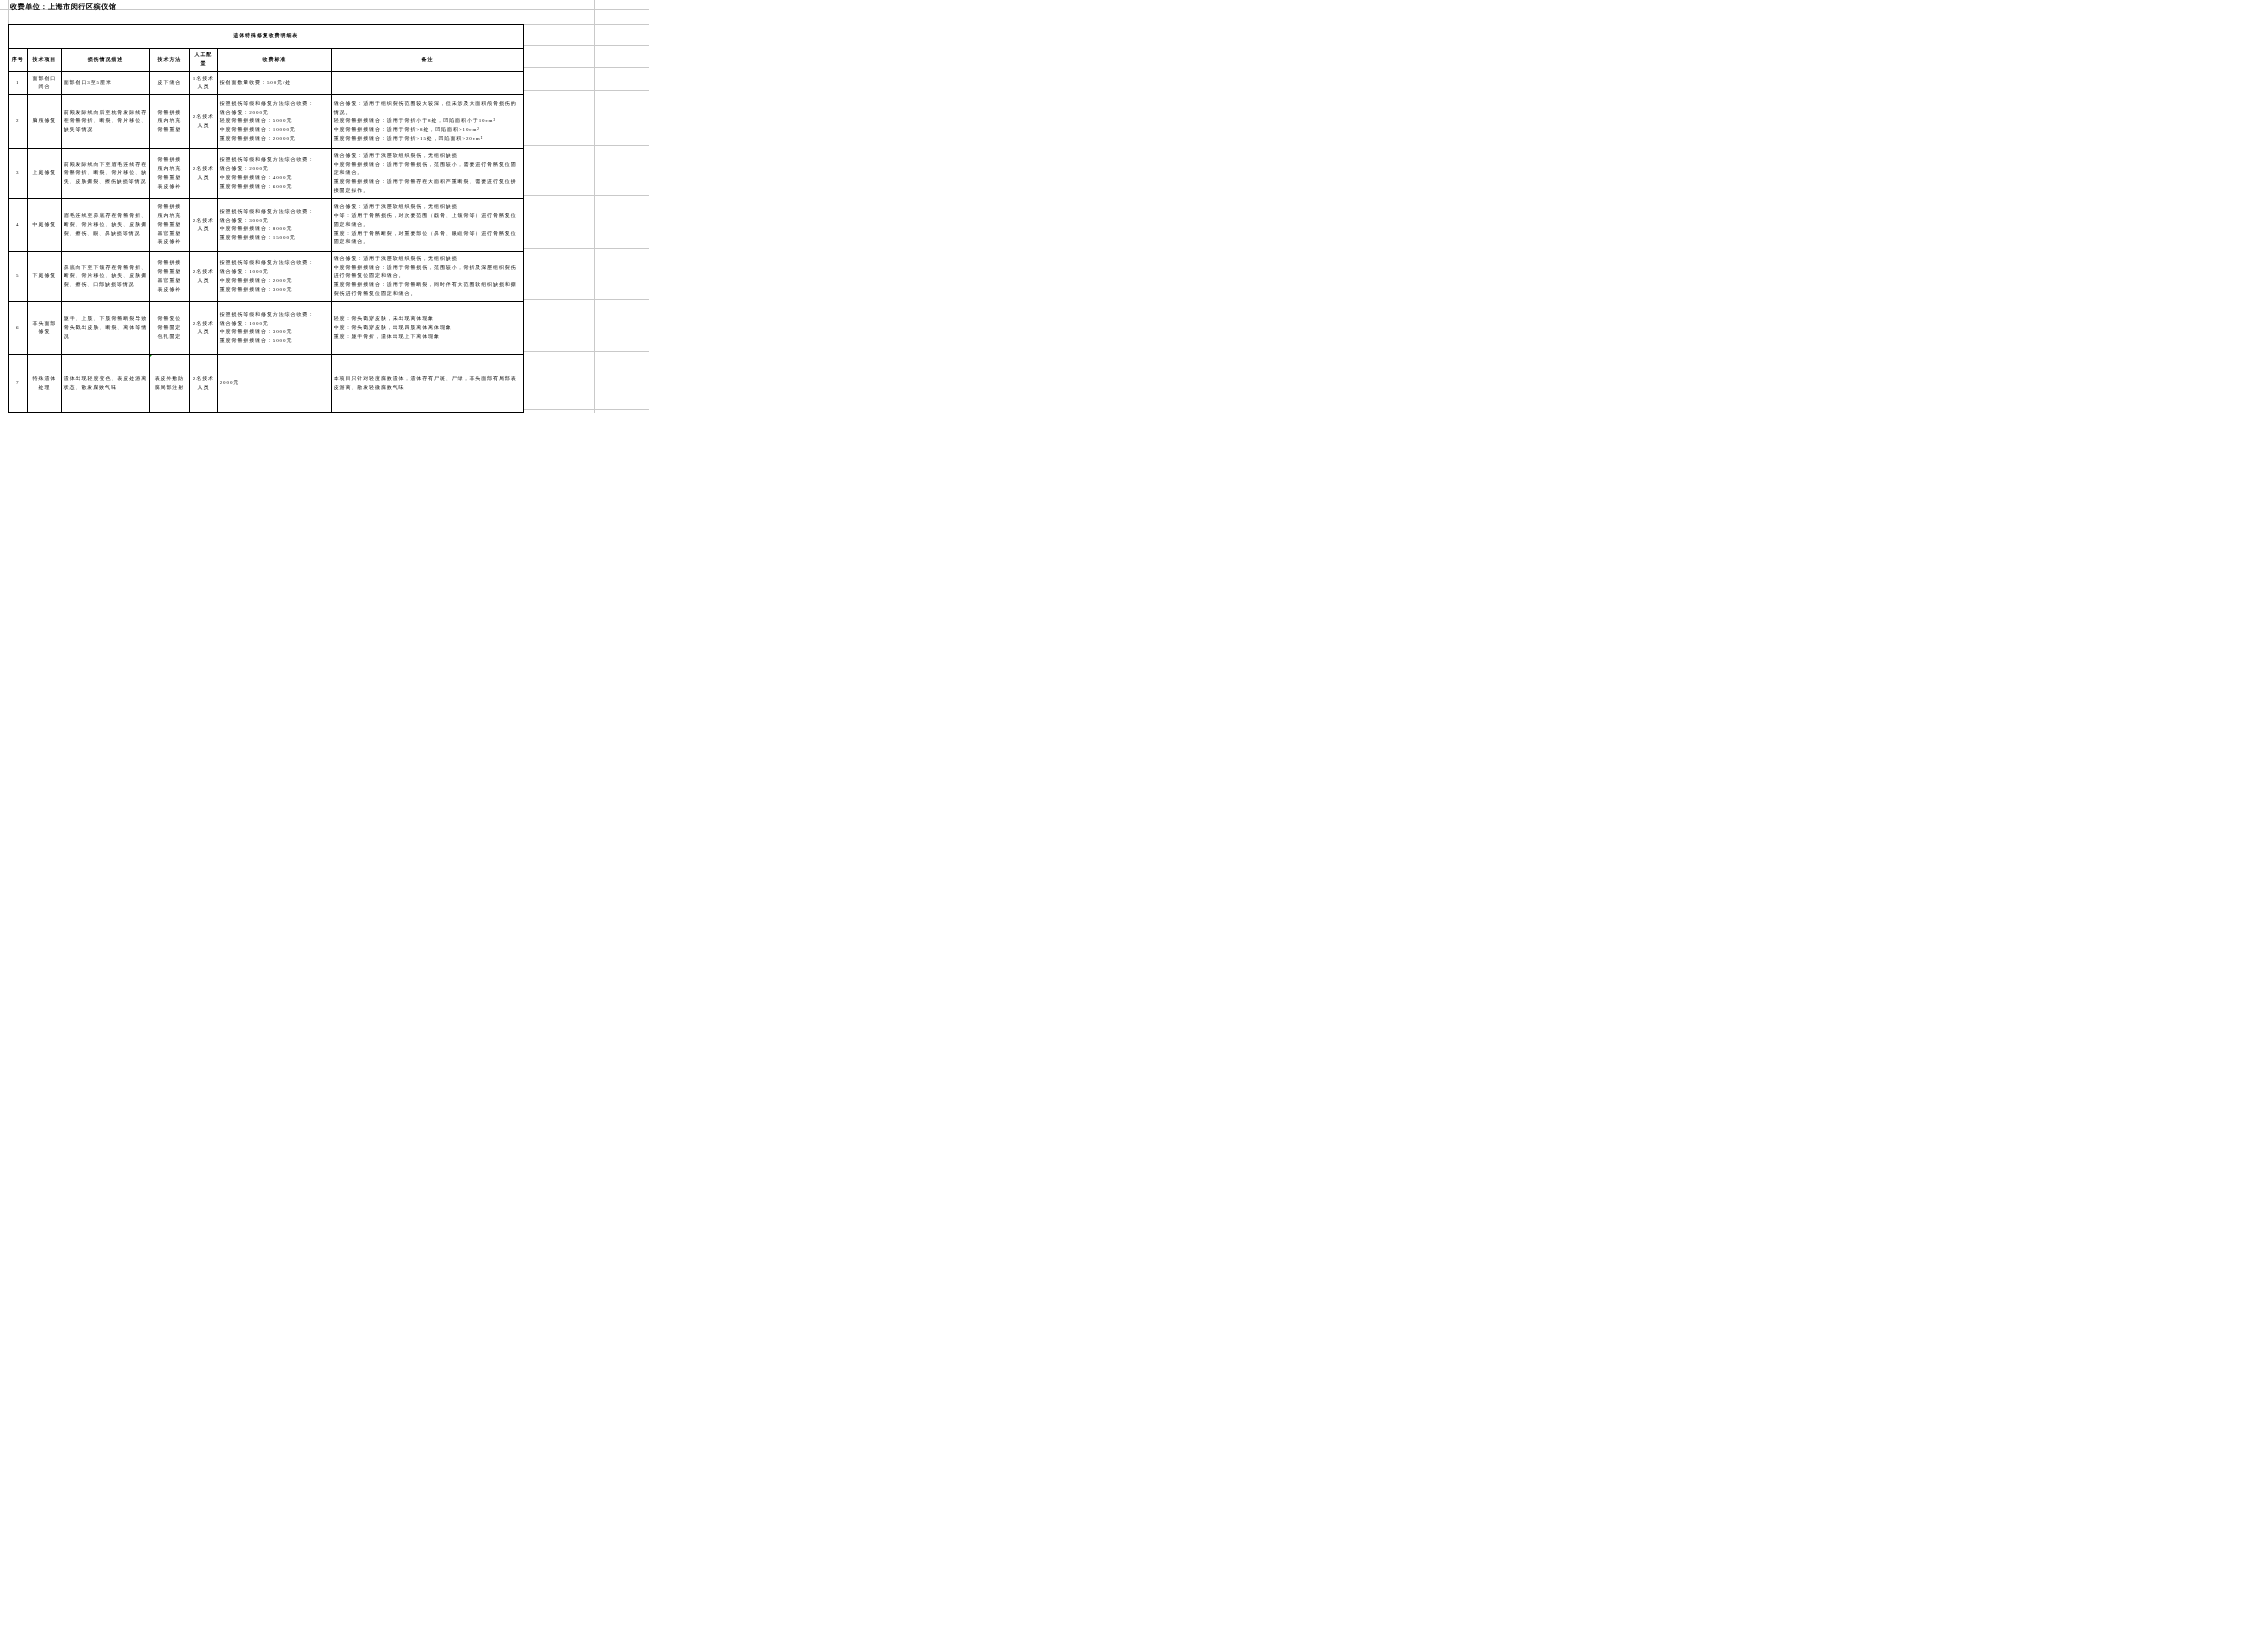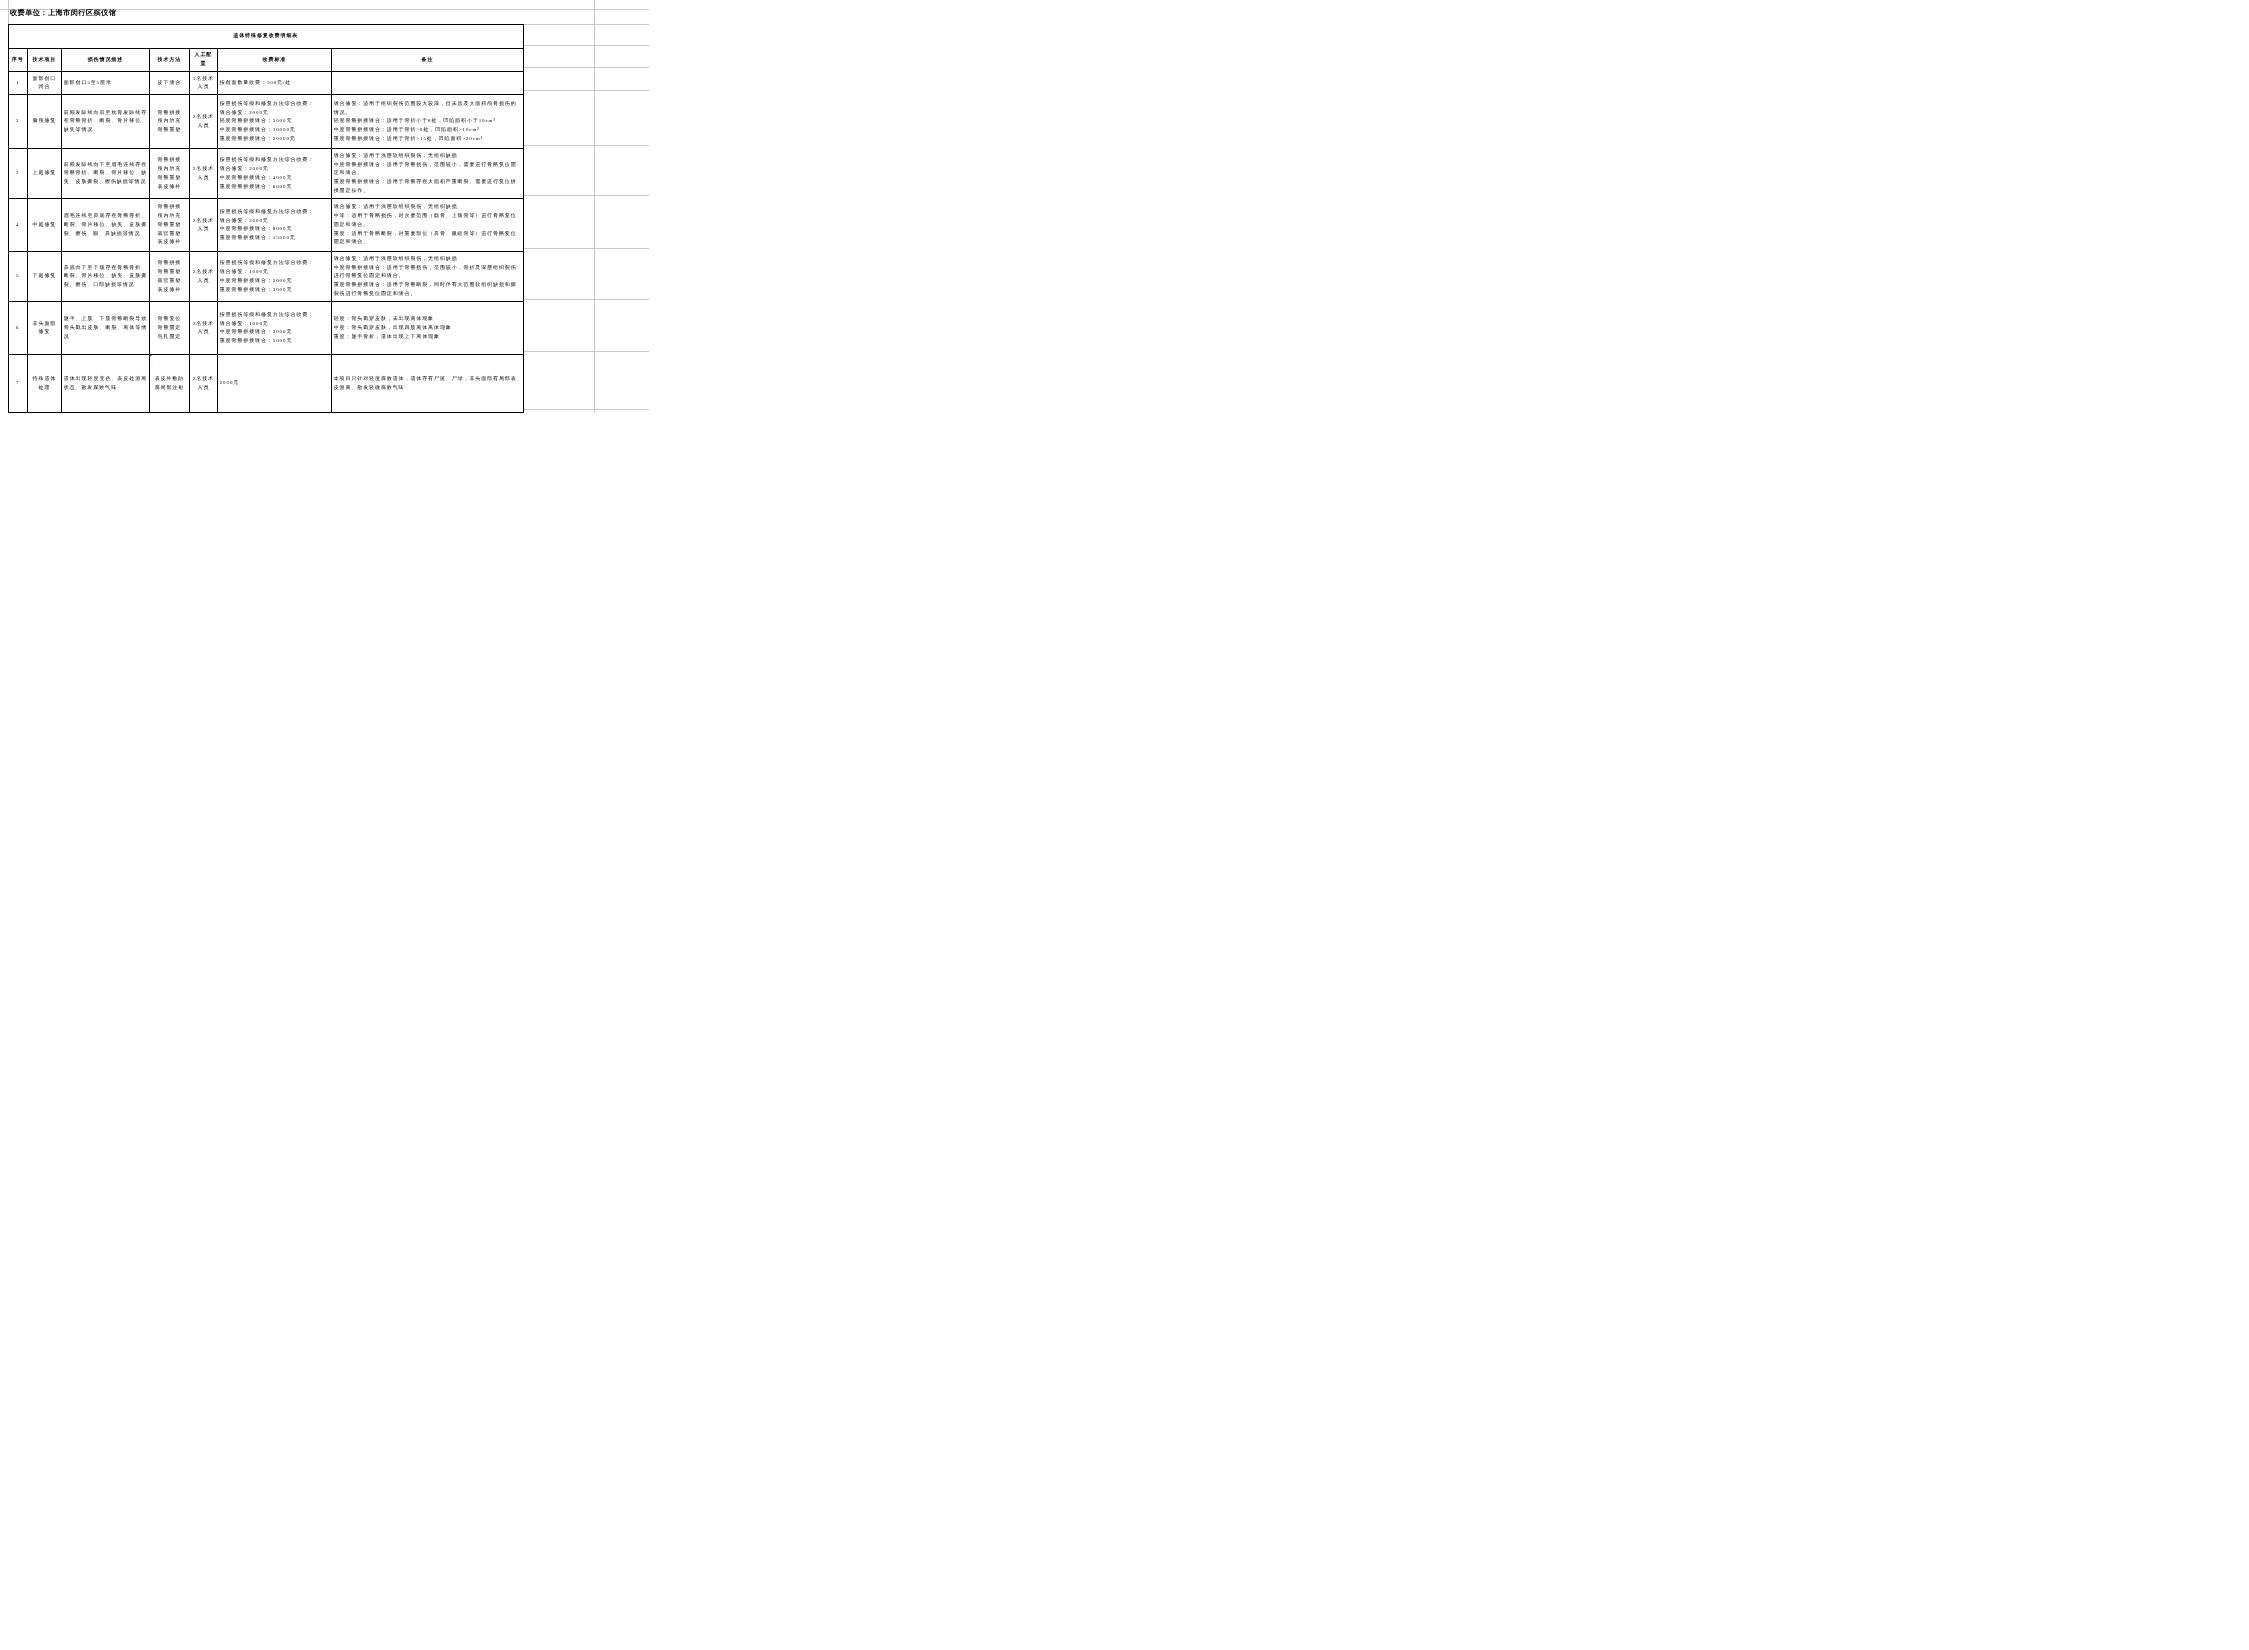--- a/index.html
+++ b/index.html
@@ -8,21 +8,21 @@
     width:649px;height:413px;
     background:#ffffff;
     font-family:"Liberation Serif", serif;
     color:#000;
     overflow:hidden;
   }
   .gridline{position:absolute;background:#c9c9c9;}
   .gl-h{height:0.4px;}
   .gl-v{width:0.4px;}
   .unit-title{
-    position:absolute;left:10px;top:8px;
+    position:absolute;left:10px;top:2px;
     font-size:7.2px;font-weight:bold;letter-spacing:0.4px;
     font-family:"Liberation Sans", sans-serif;
     white-space:nowrap;
   }
   table.fee-table{
     position:absolute;left:7.6px;top:24px;
     width:515px;
     border-collapse:collapse;table-layout:fixed;
     background:#fff;
   }

